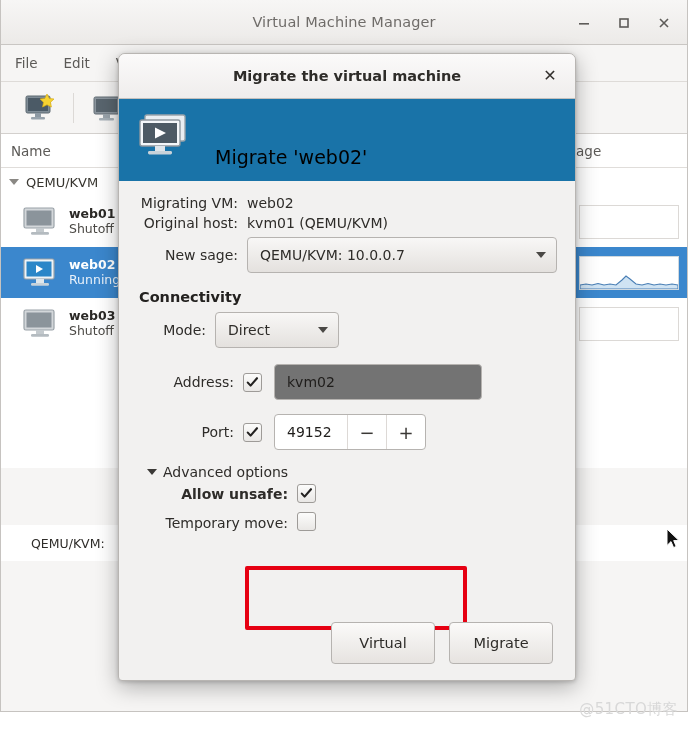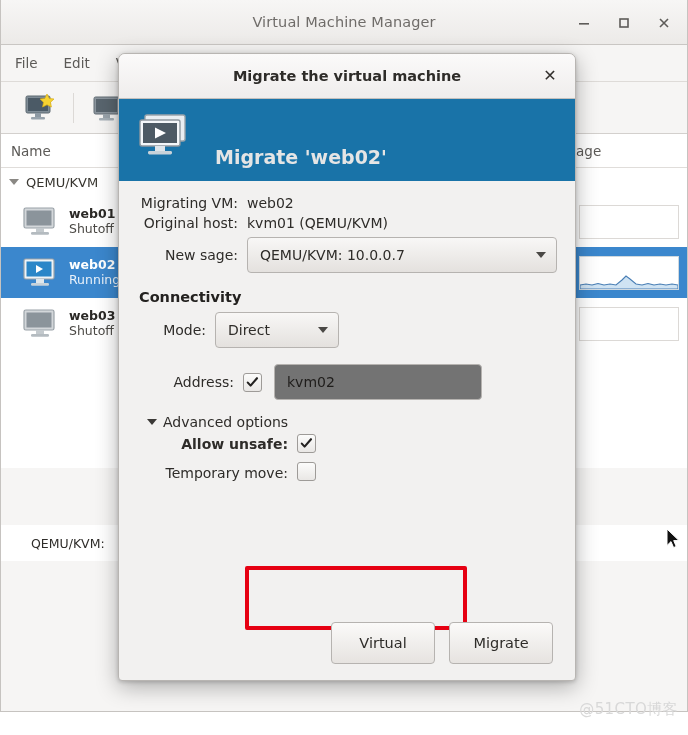--- a/index.html
+++ b/index.html
@@ -113,21 +113,21 @@
     position: absolute; right: 14px; top: 50%; transform: translateY(-50%);
     width: 22px; height: 22px; display: flex; align-items: center; justify-content: center;
     color: #33302d; font-size: 16px; line-height: 1;
   }
 
   .dlg-banner {
     height: 82px; background: #1973a8;
     display: flex; align-items: center; padding-left: 16px; gap: 16px;
   }
   .banner-icon { width: 64px; height: 56px; flex: none; }
-  .banner-text { font-size: 19px; color: #e5e5e5; font-weight: 700; margin-top: 33px; }
+  .banner-text { font-size: 19px; color: #000000; font-weight: 400; margin-top: 33px; }
 
   .dlg-content { padding: 14px 18px 0 18px; position: relative; }
 
   .frow { display: flex; align-items: center; margin-bottom: 4px; }
   .flabel {
     width: 110px; text-align: right; padding-right: 9px;
     font-size: 14px; color: #2e2c29; flex: none;
   }
   .fvalue { font-size: 14px; color: #2e2c29; }
 
@@ -394,20 +394,33 @@
         <div class="checkbox">
           <svg width="13" height="13" viewBox="0 0 13 13">
               <path d="M1.8 6.6 L4.6 9.6 L11 2.2" stroke="#232120" stroke-width="2.1" fill="none" stroke-linecap="round" stroke-linejoin="round"></path>
             </svg>
         </div>
         <div class="textinput addr" style="margin-left:12px;">
           <span>kvm02</span>
         </div>
       </div>
 
+      <div class="frow" style="margin-top:14px;">
+        <div class="flabel" style="width:106px;">Port:</div>
+        <div class="checkbox">
+          <svg width="13" height="13" viewBox="0 0 13 13">
+              <path d="M1.8 6.6 L4.6 9.6 L11 2.2" stroke="#232120" stroke-width="2.1" fill="none" stroke-linecap="round" stroke-linejoin="round"></path>
+            </svg>
+        </div>
+        <div class="spinner" style="margin-left:12px;">
+          <div class="spin-val">49152</div>
+          <div class="spin-btn">−</div>
+          <div class="spin-btn">+</div>
+        </div>
+      </div>
 
       <div class="adv-block">
         <div class="adv-toggle">
           <span class="adv-tri"></span>
           <span class="adv-label">Advanced options</span>
         </div>
 
         <div class="frow" style="margin-top:4px;">
           <div class="flabel" style="width:160px;font-weight:bold;">Allow unsafe:</div>
           <div class="checkbox">

